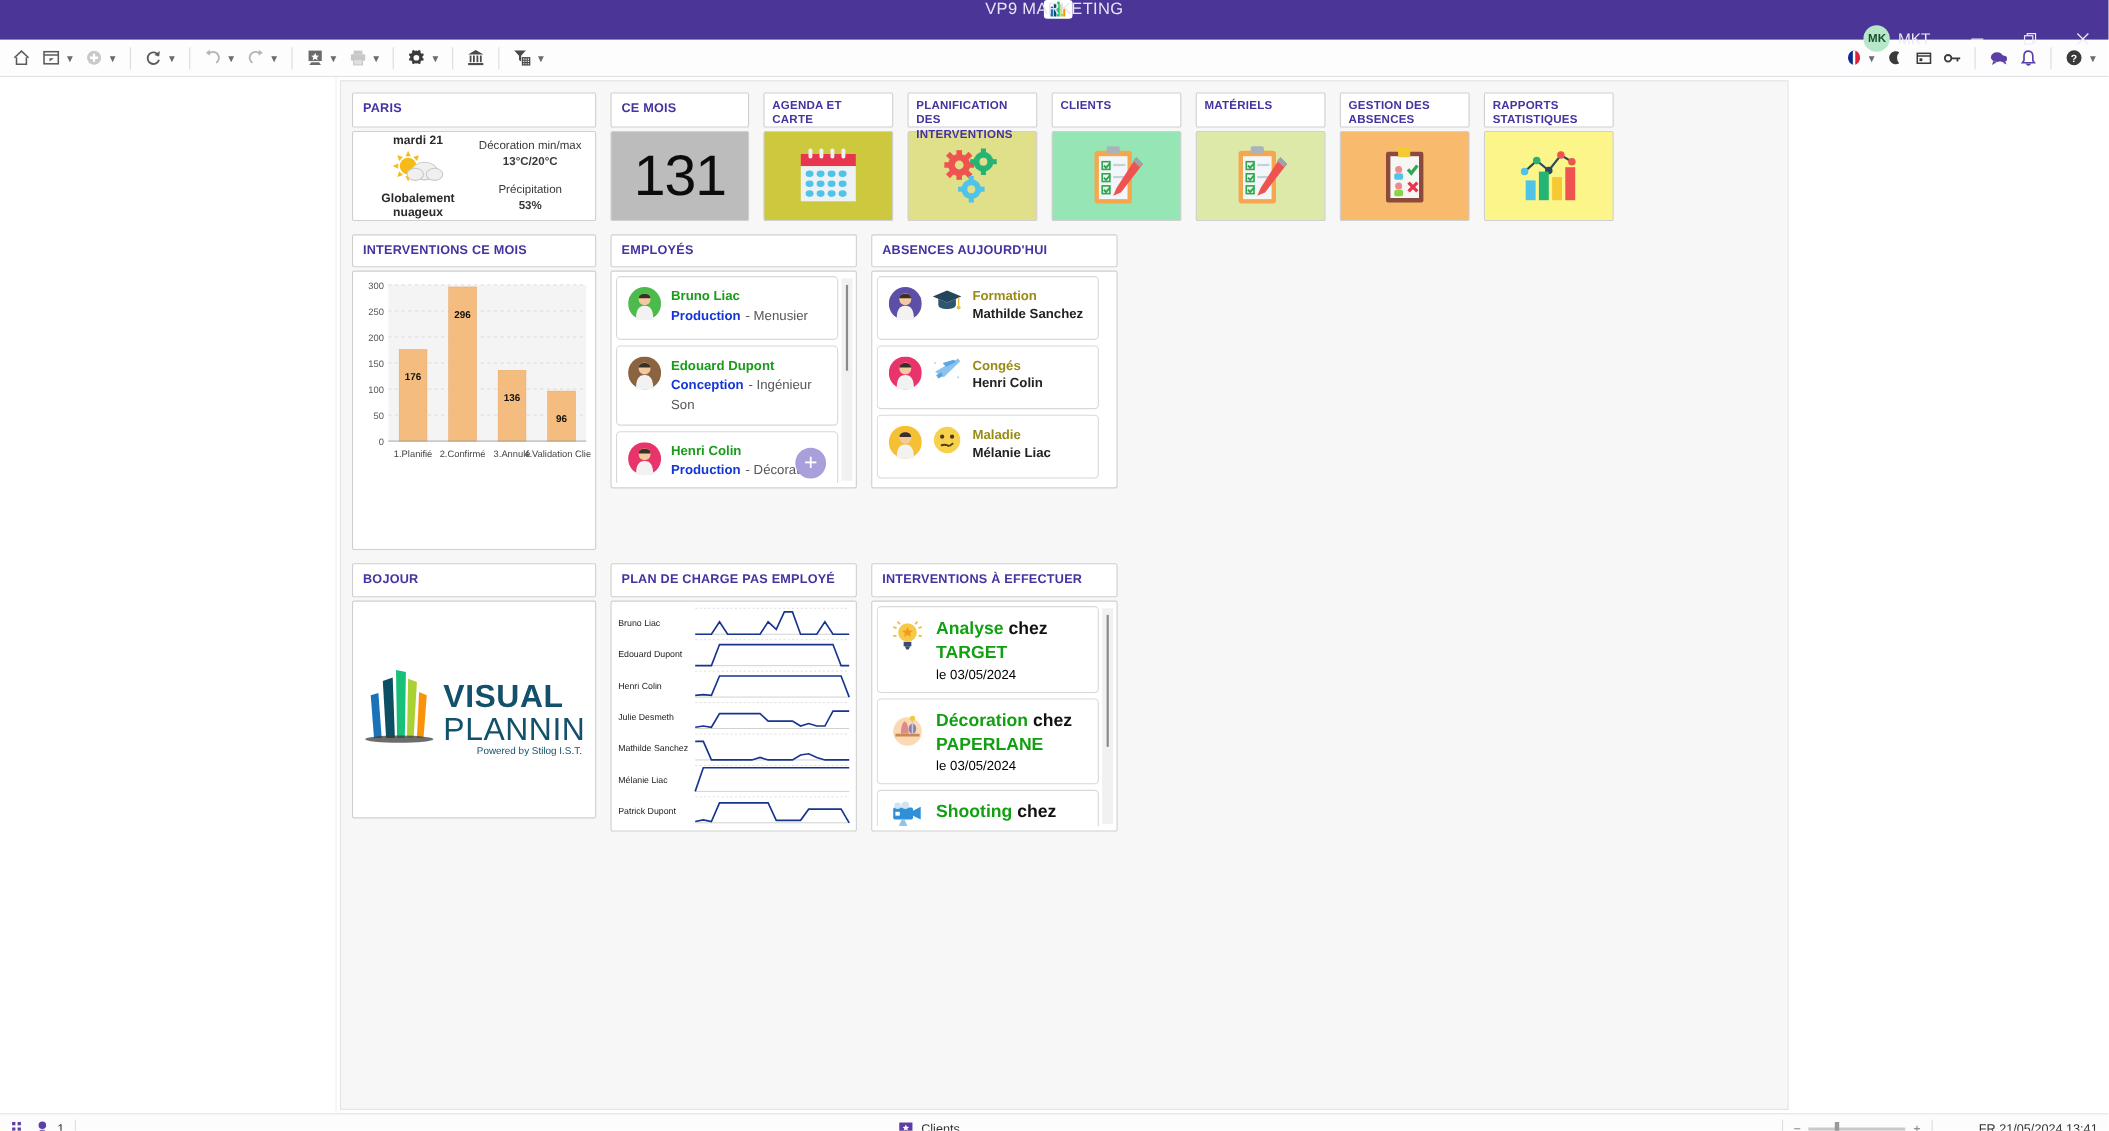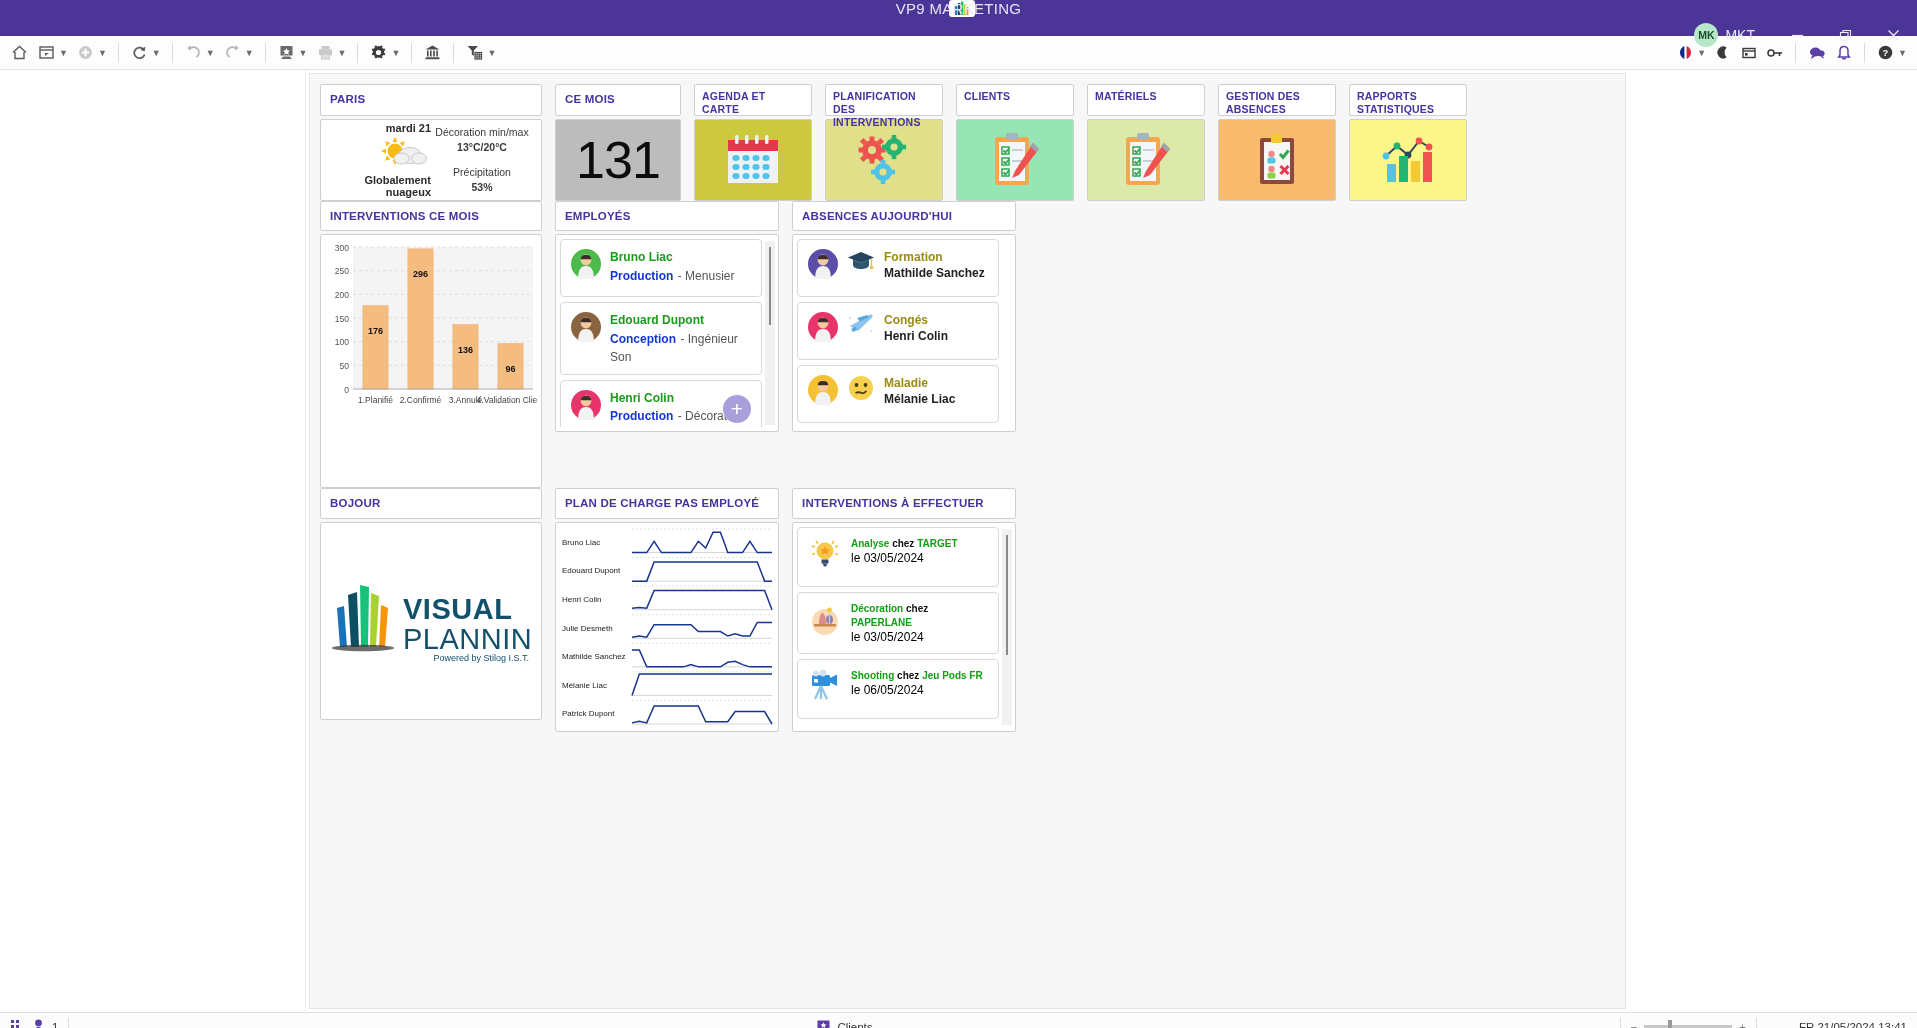--- a/index.html
+++ b/index.html
@@ -50,33 +50,33 @@
   
   .body-area { height: 942px; background: #ffffff; display: flex; }
   .left-gutter { width: 306px; background: #ffffff; border-right: 1px solid #f0f0f0; }
   .workspace {
     flex: 1; background: #f7f7f7; padding: 10px 10px 0 10px;
     border: 1px solid #e4e4e4; margin: 3px; overflow: hidden;
   }
   .right-gutter { width: 288px; background: #ffffff; }
 
   
-  .row { display: flex; gap: 13px; align-items: flex-start; }
+  .row { display: flex; gap: 13px; margin-bottom: 12px; align-items: flex-start; }
   .panel-title {
     background: #fff; border: 1px solid #cfcfcf; border-radius: 2px;
     color: #4632a0; font-size: 11.5px; font-weight: bold; letter-spacing: .2px;
     padding: 7px 9px; line-height: 1.25; text-transform: uppercase;
   }
   .panel-body { background: #fff; border: 1px solid #cfcfcf; border-radius: 2px; margin-top: 3px; }
 
   
   .tile-paris { width: 222px; }
   .tile-paris .panel-title { height: 32px; }
   .weather-body { height: 82px; display: flex; align-items: center; padding: 0 8px; }
-  .w-left { flex: 1; text-align: right; }
+  .w-left { flex: 1; text-align: center; }
   .w-day { font-size: 11px; font-weight: bold; color: #2a2a2a; }
   .w-desc { font-size: 11px; font-weight: bold; color: #2a2a2a; }
   .w-right { flex: 1; text-align: center; font-size: 10.5px; color: #3a3a3a; line-height: 1.45; }
   .w-right b { font-weight: bold; }
 
   .tile-ce { width: 126px; }
   .tile-ce .panel-title { height: 32px; }
   .ce-body {
     height: 82px; background: #bcbcbc; display: flex; align-items: center; justify-content: center;
     border: 1px solid #cfcfcf; margin-top: 3px; border-radius: 2px;
@@ -101,21 +101,21 @@
   .card {
     border: 1px solid #d8d8d8; border-radius: 4px; background: #fff;
     padding: 9px 10px; margin-bottom: 5px; display: flex; align-items: flex-start; gap: 9px;
     min-height: 58px; position: relative;
   }
   .emp-name { color: #1a9b1a; font-size: 12px; font-weight: bold; line-height: 1.35; }
   .emp-dept { color: #1436d6; font-size: 12px; font-weight: bold; }
   .emp-role { color: #555; font-size: 12px; }
   .abs-type { color: #9a8b14; font-size: 12px; font-weight: bold; line-height: 1.35; }
   .abs-person { color: #222; font-size: 12px; font-weight: bold; }
-  .itv-title { font-size: 10px; font-weight: bold; line-height: 1.4; }
+  .itv-title { font-size: 16px; font-weight: bold; line-height: 1.4; }
   .itv-act { color: #12a012; }
   .itv-chez { color: #111; }
   .itv-cust { color: #12a012; }
   .itv-date { color: #000000; font-size: 12px; }
   .add-btn {
     position: absolute; right: 10px; top: 50%; transform: translateY(-50%);
     width: 28px; height: 28px; border-radius: 50%; background: #a99fdb;
     display: flex; align-items: center; justify-content: center; color: #fff;
     font-size: 21px; line-height: 1; cursor: pointer;
   }

